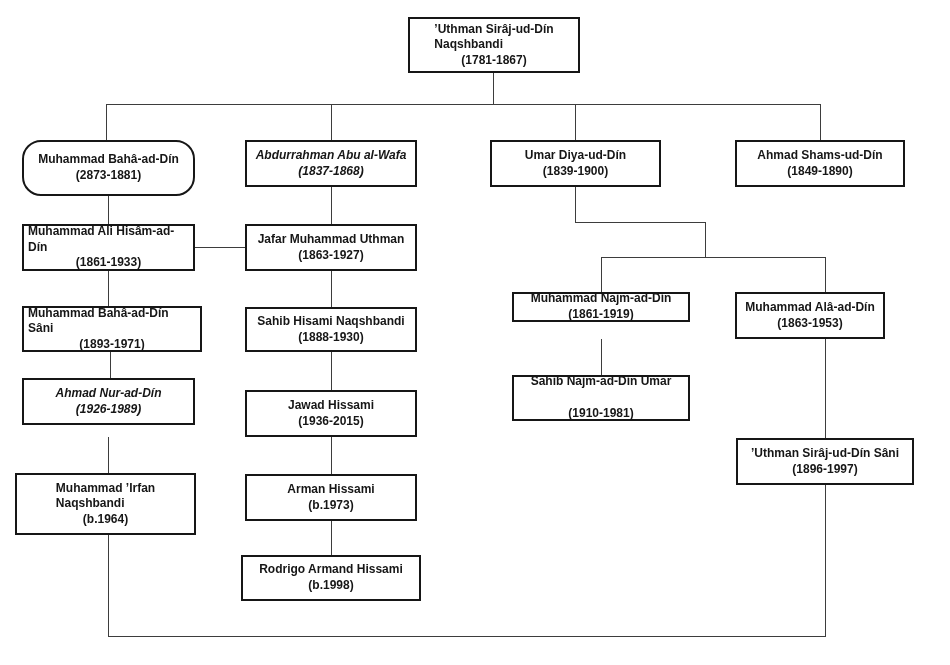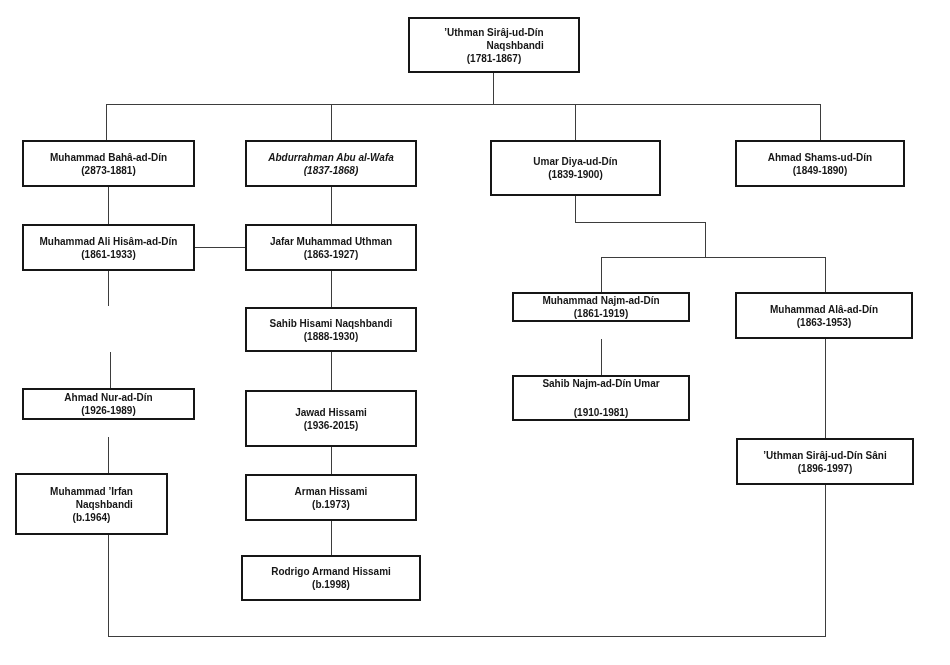--- a/index.html
+++ b/index.html
@@ -12,24 +12,24 @@
   }
   .node {
     position:absolute;
     box-sizing:border-box;
     background:#ffffff;
     border:2px solid #161616;
     display:flex;
     flex-direction:column;
     align-items:center;
     justify-content:center;
-    text-align:right;
+    text-align:left;
     color:#161616;
     font-weight:bold;
-    font-size:10px;
+    font-size:12px;
     line-height:1.3;
     padding:2px 4px;
   }
   .node .name  { white-space:pre-line; }
   .node .dates { white-space:nowrap; }
   .seg {
     position:absolute;
     background:#3d3d3d;
   }
 </style>
@@ -62,74 +62,78 @@
     <div class="seg" style="left: 601px; top: 339px; width: 1px; height: 36px;"></div>
     <div class="seg" style="left: 825px; top: 339px; width: 1px; height: 99px;"></div>
     <div class="seg" style="left: 825px; top: 485px; width: 1px; height: 151px;"></div>
     <div class="seg" style="left: 108px; top: 535px; width: 1px; height: 101px;"></div>
     <div class="seg" style="left: 108px; top: 636px; width: 718px; height: 1px;"></div>
     <div class="node" style="left: 408px; top: 17px; width: 172px; height: 56px;">
       <span class="name">’Uthman Sirâj-ud-Dín
 Naqshbandi</span>
       <span class="dates">(1781-1867)</span>
     </div>
-    <div class="node" style="left: 22px; top: 140px; width: 173px; height: 47px;">
+    <div class="node" style="left: 22px; top: 140px; width: 173px; height: 56px; border-radius: 19px;">
       <span class="name">Muhammad Bahâ-ad-Dín</span>
       <span class="dates">(2873-1881)</span>
     </div>
     <div class="node" style="left: 245px; top: 140px; width: 172px; height: 47px; font-style: italic;">
       <span class="name">Abdurrahman Abu al-Wafa</span>
       <span class="dates">(1837-1868)</span>
     </div>
-    <div class="node" style="left: 490px; top: 140px; width: 171px; height: 56px;">
+    <div class="node" style="left: 490px; top: 140px; width: 171px; height: 47px;">
       <span class="name">Umar Diya-ud-Dín</span>
       <span class="dates">(1839-1900)</span>
     </div>
     <div class="node" style="left: 735px; top: 140px; width: 170px; height: 47px;">
       <span class="name">Ahmad Shams-ud-Dín</span>
       <span class="dates">(1849-1890)</span>
     </div>
     <div class="node" style="left: 22px; top: 224px; width: 173px; height: 47px;">
       <span class="name">Muhammad Ali Hisâm-ad-Dín</span>
       <span class="dates">(1861-1933)</span>
     </div>
     <div class="node" style="left: 245px; top: 224px; width: 172px; height: 47px;">
       <span class="name">Jafar Muhammad Uthman</span>
       <span class="dates">(1863-1927)</span>
     </div>
+    <div class="node" style="left: 22px; top: 306px; width: 180px; height: 46px;">
+      <span class="name">Muhammad Bahâ-ad-Dín Sâni</span>
+      <span class="dates">(1893-1971)</span>
+    </div>
     <div class="node" style="left: 245px; top: 307px; width: 172px; height: 45px;">
       <span class="name">Sahib Hisami Naqshbandi</span>
       <span class="dates">(1888-1930)</span>
     </div>
-    <div class="node" style="left: 22px; top: 388px; width: 173px; height: 32px;">
+    <div class="node" style="left: 22px; top: 378px; width: 173px; height: 47px; font-style: italic;">
       <span class="name">Ahmad Nur-ad-Dín</span>
       <span class="dates">(1926-1989)</span>
     </div>
-    <div class="node" style="left: 245px; top: 390px; width: 172px; height: 57px;">
+    <div class="node" style="left: 245px; top: 390px; width: 172px; height: 47px;">
       <span class="name">Jawad Hissami</span>
       <span class="dates">(1936-2015)</span>
     </div>
-    <div class="node" style="left: 15px; top: 473px; width: 153px; height: 62px;">
+    <div class="node" style="left: 15px; top: 473px; width: 181px; height: 62px;">
       <span class="name">Muhammad ’Irfan
 Naqshbandi</span>
       <span class="dates">(b.1964)</span>
     </div>
     <div class="node" style="left: 245px; top: 474px; width: 172px; height: 47px;">
       <span class="name">Arman Hissami</span>
       <span class="dates">(b.1973)</span>
     </div>
     <div class="node" style="left: 241px; top: 555px; width: 180px; height: 46px;">
       <span class="name">Rodrigo Armand Hissami</span>
       <span class="dates">(b.1998)</span>
     </div>
     <div class="node" style="left: 512px; top: 292px; width: 178px; height: 30px;">
       <span class="name">Muhammad Najm-ad-Dín</span>
       <span class="dates">(1861-1919)</span>
     </div>
-    <div class="node" style="left: 735px; top: 292px; width: 178px; height: 47px;">
+    <div class="node" style="left: 735px; top: 292px; width: 150px; height: 47px;">
       <span class="name">Muhammad Alâ-ad-Dín</span>
       <span class="dates">(1863-1953)</span>
     </div>
     <div class="node" style="left: 512px; top: 375px; width: 178px; height: 46px; gap: 16px;">
       <span class="name">Sahib Najm-ad-Dín Umar</span>
       <span class="dates">(1910-1981)</span>
     </div>
     <div class="node" style="left: 736px; top: 438px; width: 178px; height: 47px;">
       <span class="name">’Uthman Sirâj-ud-Dín Sâni</span>
       <span class="dates">(1896-1997)</span>

